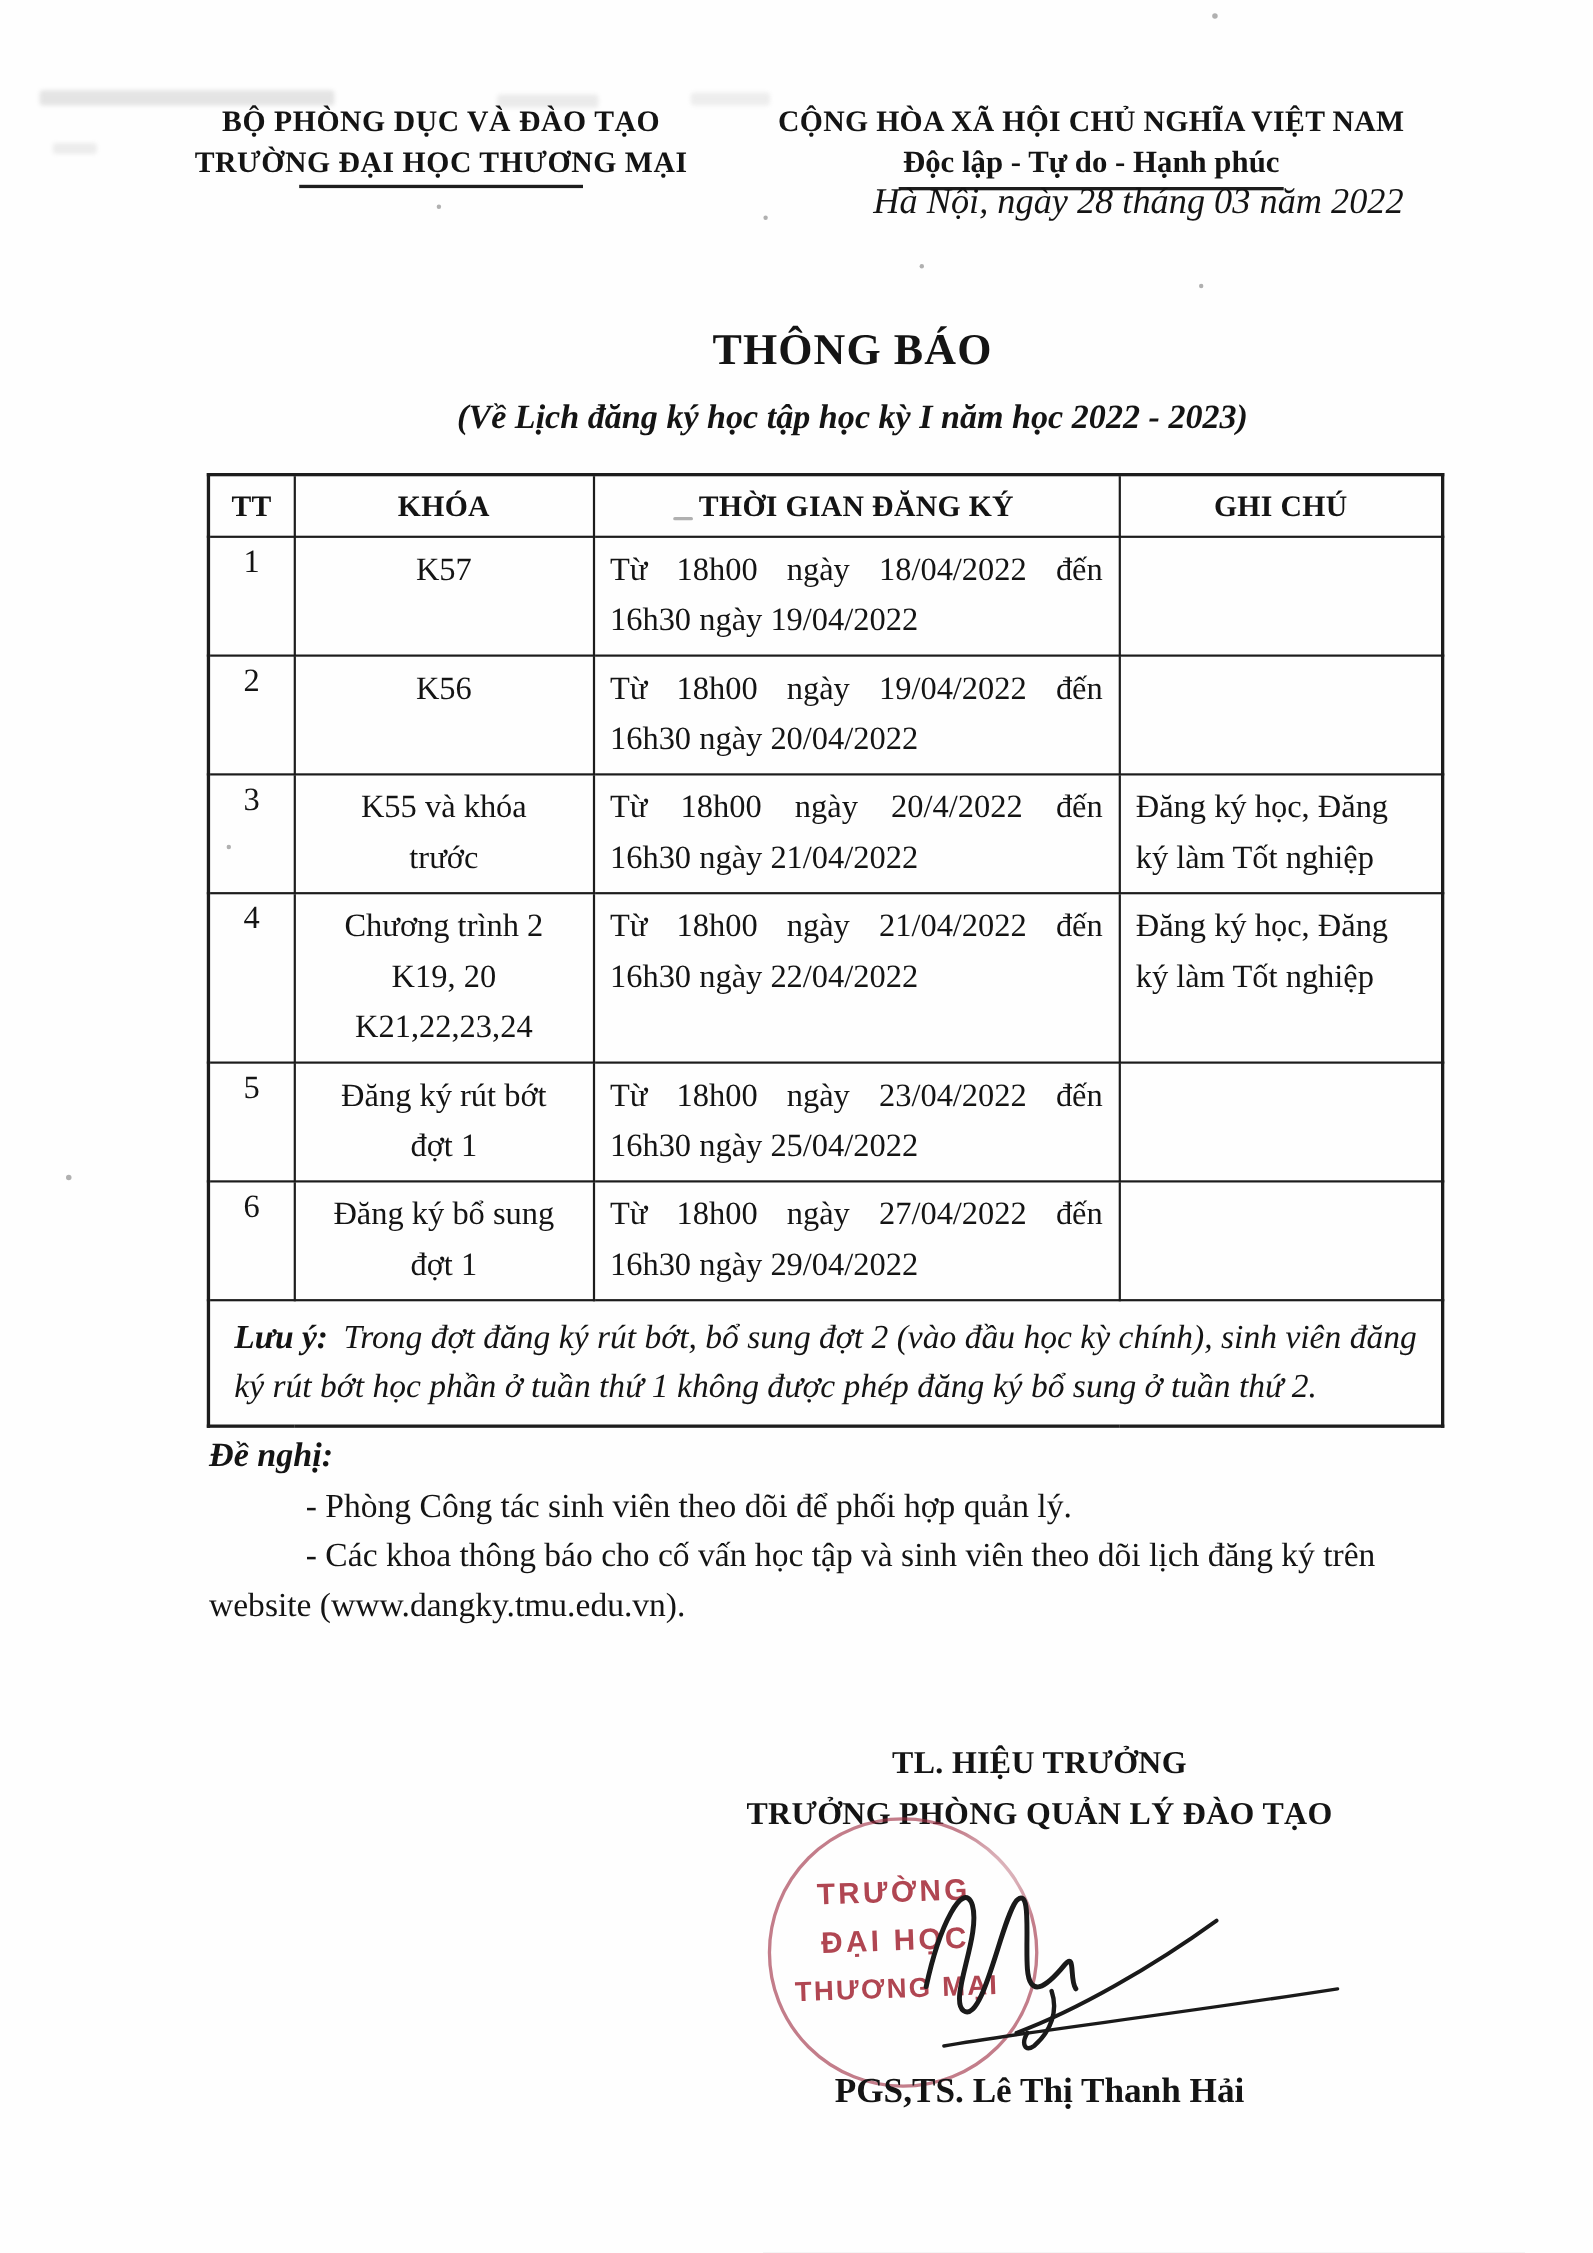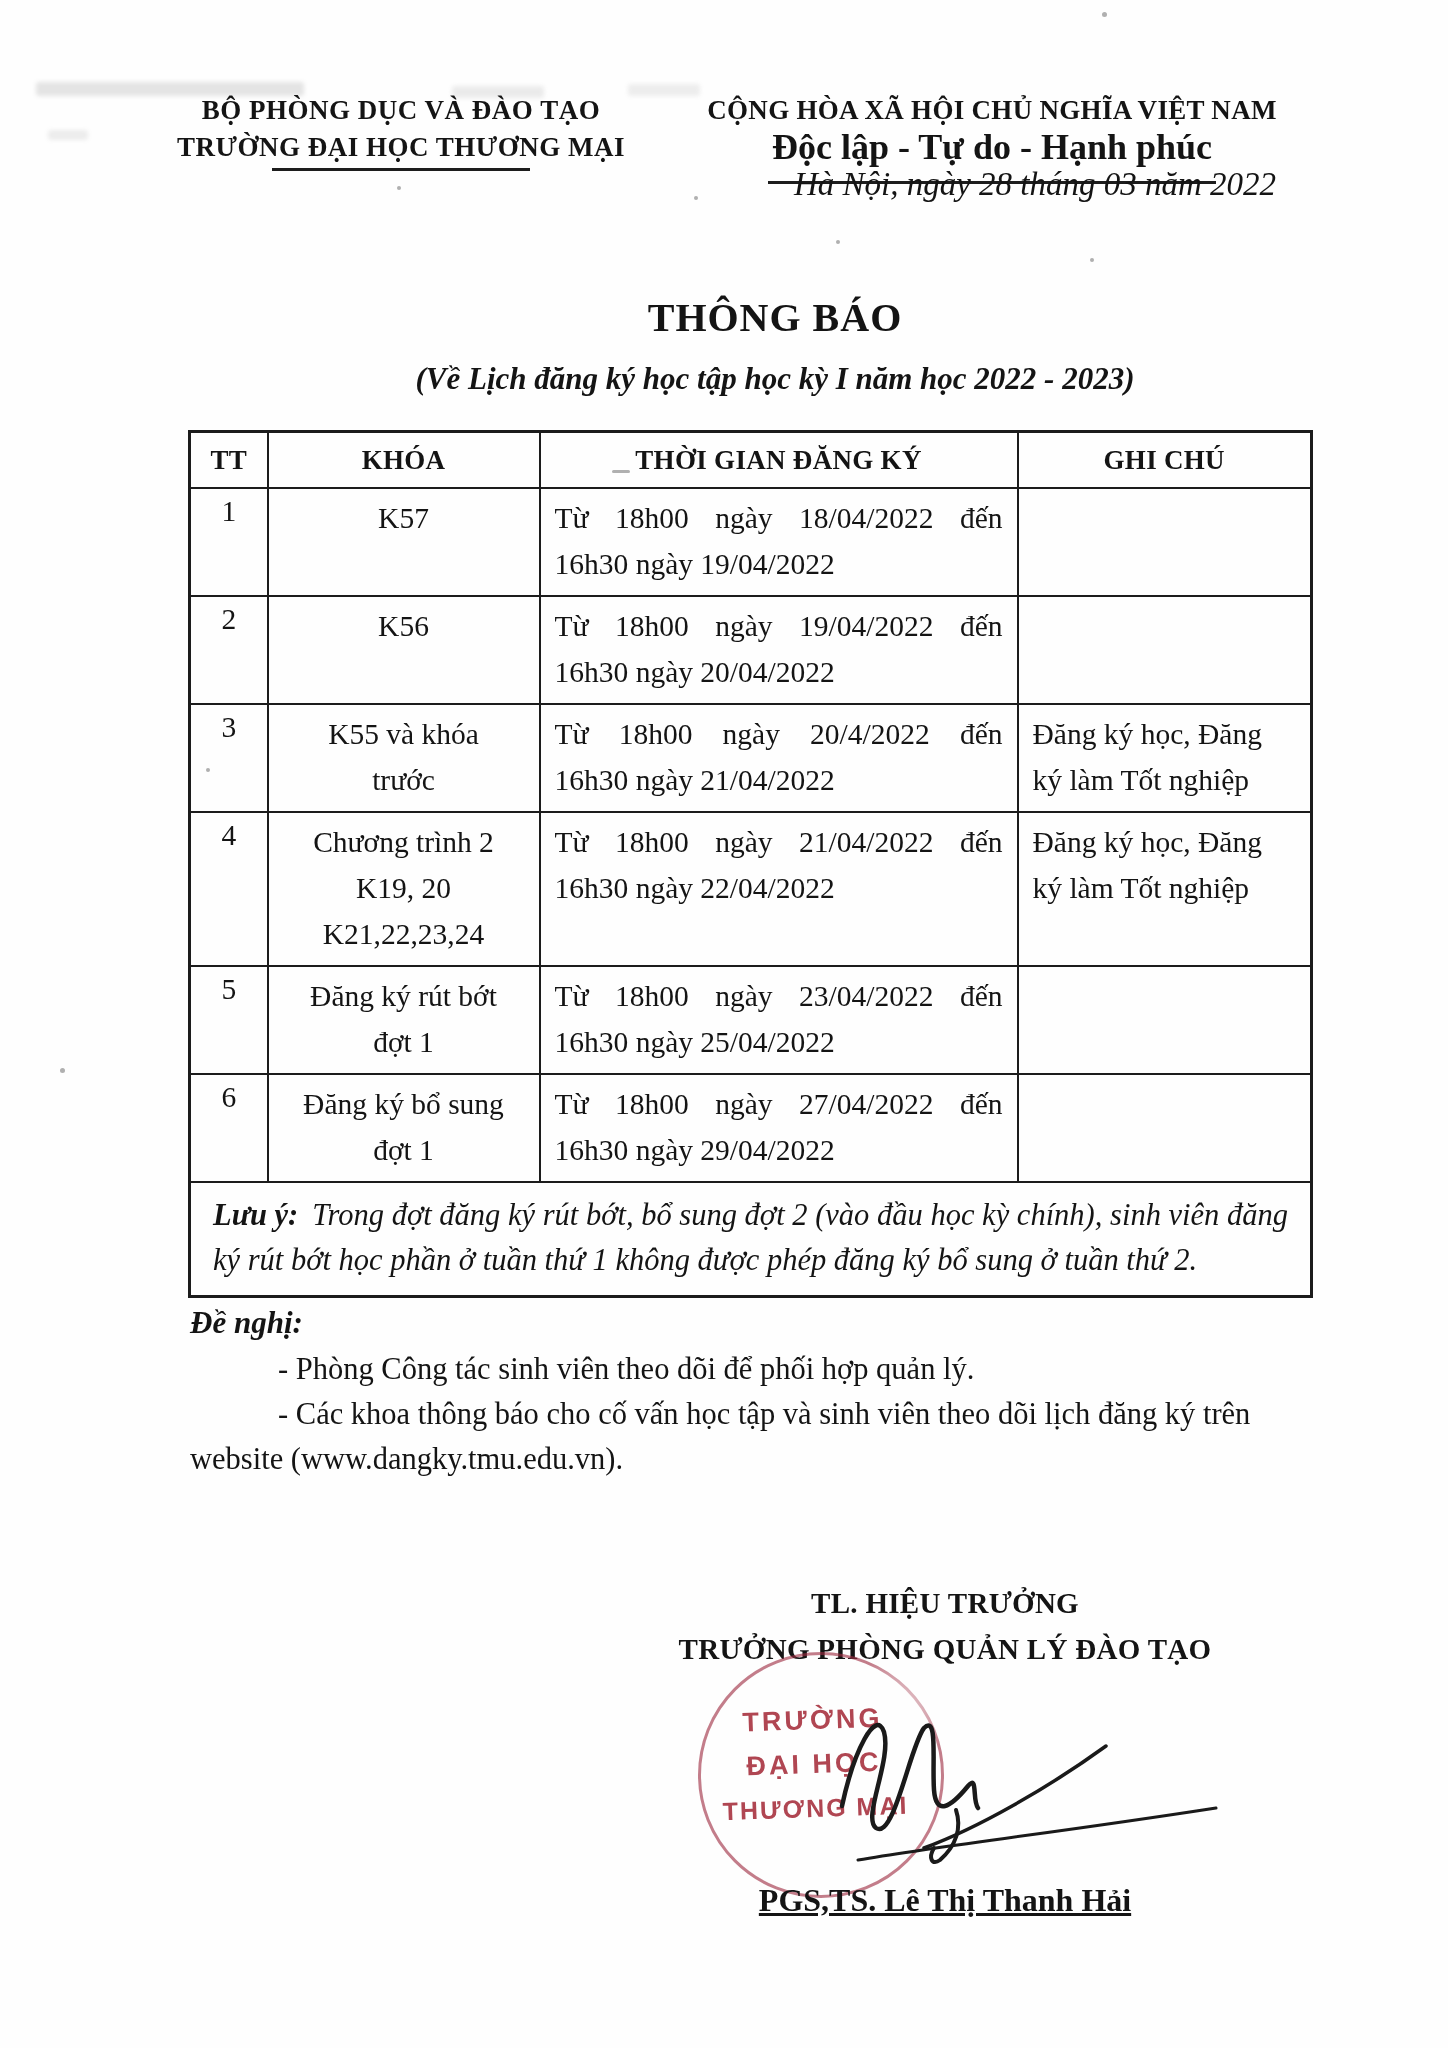--- a/index.html
+++ b/index.html
@@ -8,21 +8,21 @@
     margin:0 auto;overflow:hidden;
     font-family:"Liberation Serif","DejaVu Serif",serif;color:#141414;
   }
   
   .hdr-left{position:absolute;top:92px;left:158px;width:486px;text-align:center;line-height:37px;font-size:27px;}
   .hdr-left .l1{font-weight:600;letter-spacing:.5px;}
   .hdr-left .l2{font-weight:700;letter-spacing:.5px;}
   .hdr-left .underline-bar{width:258px;height:0;border-bottom:3px solid #1d1d1d;margin:2px auto 0;}
   .hdr-right{position:absolute;top:92px;left:706px;width:572px;text-align:center;line-height:37px;}
   .hdr-right .l1{font-weight:700;font-size:27px;letter-spacing:.3px;}
-  .hdr-right .l2{font-weight:700;font-size:36px;display:inline-block;border-bottom:3px solid #1d1d1d;padding:0 4px 15px;}
+  .hdr-right .l2{font-weight:700;font-size:28px;display:inline-block;border-bottom:3px solid #1d1d1d;padding:0 4px 4px;}
   .dateline{position:absolute;top:166px;left:752px;width:566px;text-align:center;font-style:italic;font-size:33px;}
   
   .title-block{position:absolute;top:294px;left:102px;width:1346px;text-align:center;}
   .doc-title{font-size:40px;font-weight:700;letter-spacing:1px;margin:0;}
   .doc-subtitle{font-size:31px;font-weight:700;font-style:italic;margin-top:20px;}
   
   .tbl-wrap{position:absolute;top:430px;left:188px;width:1122px;}
   table.sched{border-collapse:collapse;width:100%;border:3px solid #1c1c1c;table-layout:fixed;}
   table.sched th,table.sched td{border:2px solid #1c1c1c;vertical-align:top;}
   table.sched th{height:52px;font-size:27px;font-weight:700;text-align:center;vertical-align:middle;letter-spacing:.3px;}
@@ -35,21 +35,21 @@
   td.c-time{padding-left:16px;padding-right:16px;}
   tr.note-row td{padding:10px 22px 12px;}
   .note-text{font-style:italic;font-size:30.5px;line-height:45px;text-align:justify;}
   .note-label{font-weight:700;font-style:italic;padding-right:14px;}
   
   .denghi{position:absolute;top:1300px;left:190px;width:1122px;font-size:30.5px;line-height:45px;}
   .denghi-h{font-weight:700;font-style:italic;font-size:31px;margin-bottom:2px;}
   .denghi p{margin:0;text-indent:88px;}
   
   .sig{position:absolute;top:1580px;left:590px;width:710px;text-align:center;font-weight:700;font-size:29px;line-height:46px;letter-spacing:.3px;}
-  .sig-name{position:absolute;top:1882px;left:590px;width:710px;text-align:center;font-weight:700;font-size:32px;text-decoration:underline;}
+  .sig-name{position:absolute;top:1882px;left:590px;width:710px;text-align:center;font-weight:700;font-size:32px;}
   .stamp{position:absolute;top:1652px;left:698px;width:246px;height:246px;pointer-events:none;}
   .stamp-circle{position:absolute;inset:0;border:3.5px solid rgba(158,45,66,.62);border-radius:50%;}
   .stamp-fade{position:absolute;top:8px;right:-6px;width:120px;height:110px;background:radial-gradient(closest-side,rgba(254,254,254,.85),rgba(254,254,254,0));}
   .stamp-text{position:absolute;top:46px;left:8px;width:216px;text-align:center;
     font-family:"Liberation Sans","DejaVu Sans",sans-serif;color:#b04652;
     font-weight:700;line-height:44px;letter-spacing:3px;transform:rotate(-2deg);}
   .stamp-text .s1{font-size:27px;}
   .stamp-text .s2{font-size:27px;}
   .stamp-text .s3{font-size:25px;letter-spacing:2px;}
   .autograph{position:absolute;top:1688px;left:828px;width:400px;height:210px;}

